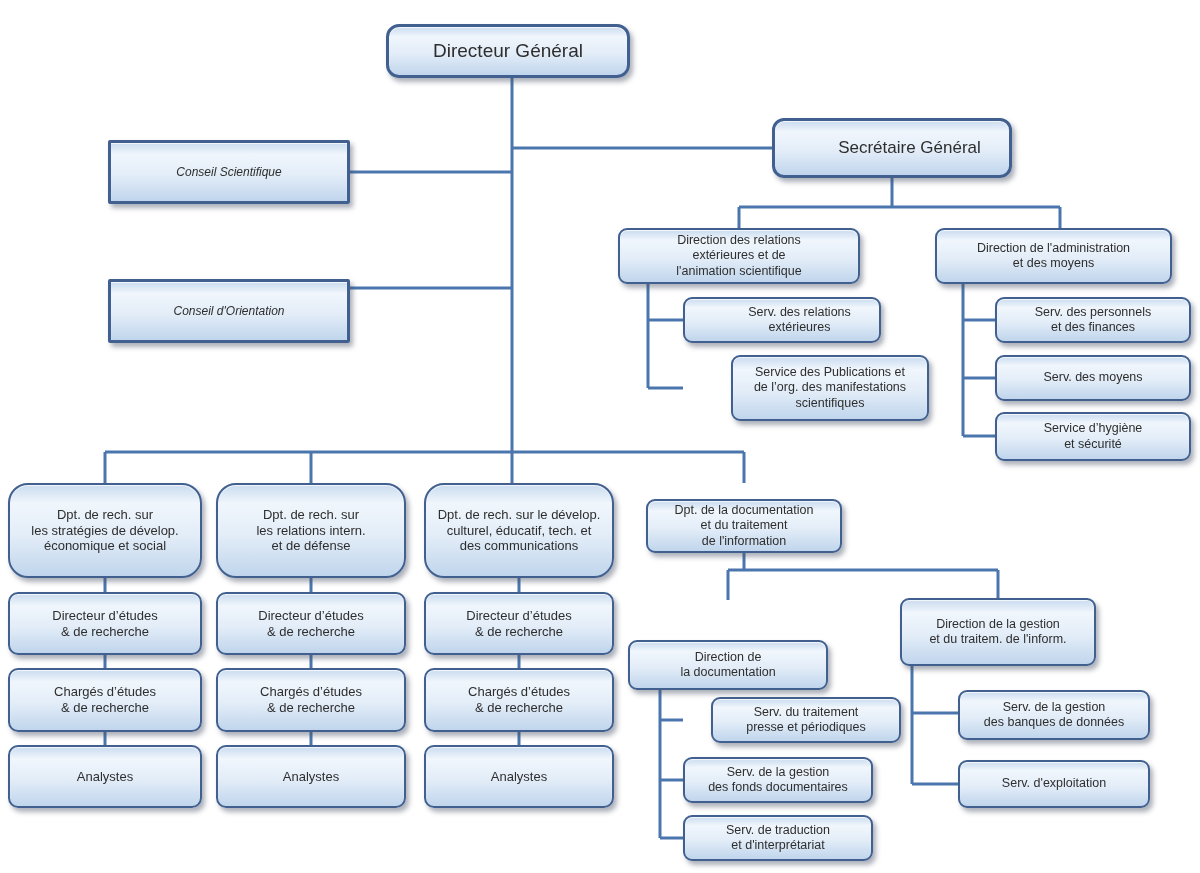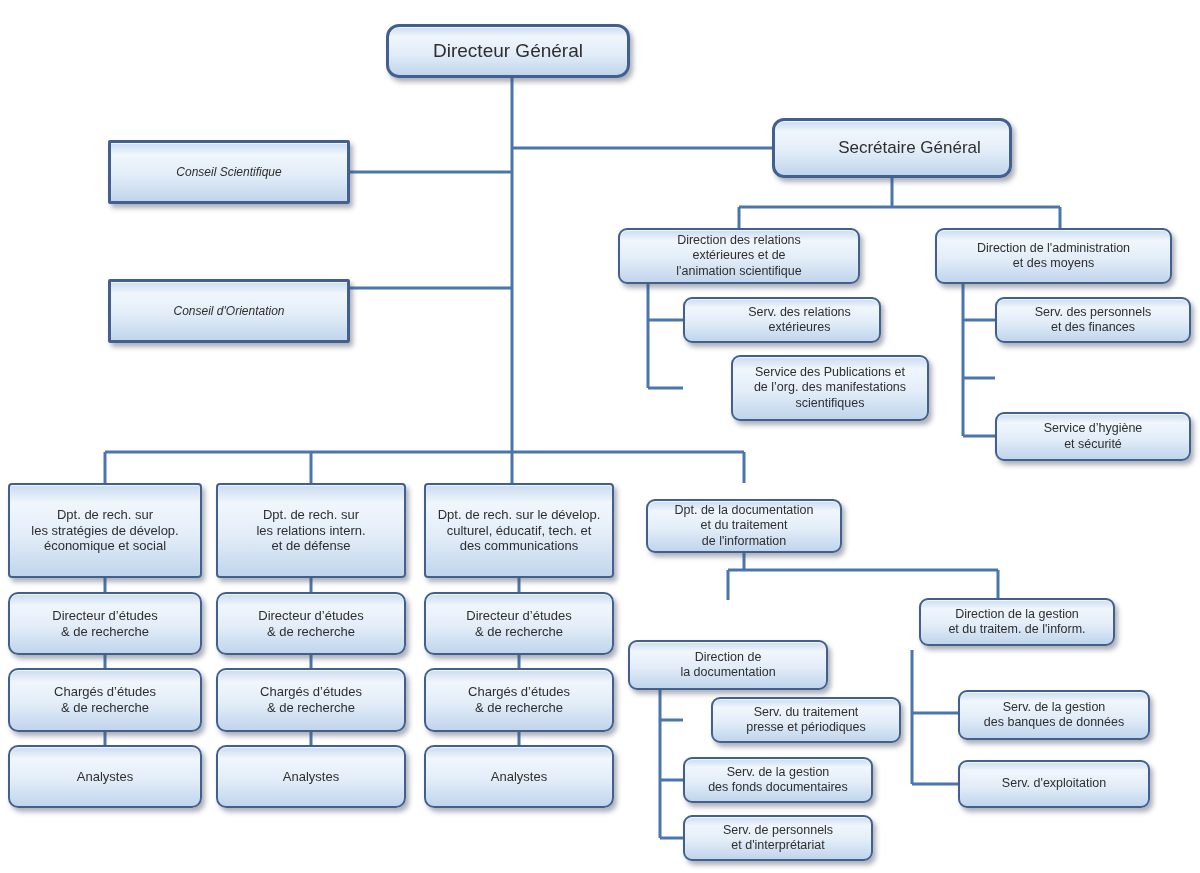--- a/index.html
+++ b/index.html
@@ -32,21 +32,21 @@
     background:linear-gradient(180deg,var(--fill-top) 0%,var(--fill-hi) 20%,var(--fill-mid) 55%,var(--fill-bottom) 100%);
     box-shadow:3px 4px 5px rgba(70,80,100,0.45), inset 0 1px 1px rgba(255,255,255,0.8);
     padding:2px 5px;
     line-height:1.22;
     font-size:12.5px;
   }
   .node .lbl{white-space:pre-line;}
   .lvl1{font-size:19px;border-radius:13px;border-width:3px;}
   .lvl1b{font-size:12px;border-radius:2px;border-width:3px;font-style:italic;}
   .lvl1c{font-size:17px;border-radius:12px;border-width:3px;padding-left:40px;}
-  .dept{font-size:13px;border-radius:4px;}
+  .dept{font-size:13px;border-radius:20px;}
   .chain{font-size:13px;border-radius:10px;}
 </style>
 </head>
 <body>
 
 <div class="canvas">
 
   <svg class="wires" viewBox="0 0 1200 873" aria-hidden="true">
     <path d="M512 70 V483"></path>
     <path d="M350 172 H512"></path>
@@ -100,20 +100,23 @@
   <div class="node" style="left:935px;top:228px;width:237px;height:56px;">
     <span class="lbl">Direction de l'administration
 et des moyens</span>
   </div>
 
   <div class="node" style="left:995px;top:297px;width:196px;height:46px;">
     <span class="lbl">Serv. des personnels
 et des finances</span>
   </div>
 
+  <div class="node" style="left:995px;top:355px;width:196px;height:46px;">
+    <span class="lbl">Serv. des moyens</span>
+  </div>
 
   <div class="node" style="left:995px;top:412px;width:196px;height:49px;">
     <span class="lbl">Service d’hygiène
 et sécurité</span>
   </div>
 
   <div class="node dept" style="left:8px;top:483px;width:194px;height:95px;">
     <span class="lbl">Dpt. de rech. sur
 les stratégies de dévelop.
 économique et social</span>
@@ -171,37 +174,37 @@
   </div>
   <div class="node chain" style="left:424px;top:745px;width:190px;height:63px;">
     <span class="lbl">Analystes</span>
   </div>
 
   <div class="node" style="left:628px;top:600px;width:200px;height:50px;margin-top:40px;">
     <span class="lbl">Direction de
 la documentation</span>
   </div>
 
-  <div class="node" style="left:900px;top:598px;width:196px;height:48px;margin-left:19px;">
+  <div class="node" style="left:900px;top:598px;width:196px;height:68px;">
     <span class="lbl">Direction de la gestion
 et du traitem. de l'inform.</span>
   </div>
 
   <div class="node" style="left:683px;top:697px;width:190px;height:46px;margin-left:28px;">
     <span class="lbl">Serv. du traitement
 presse et périodiques</span>
   </div>
 
   <div class="node" style="left:683px;top:757px;width:190px;height:46px;">
     <span class="lbl">Serv. de la gestion
 des fonds documentaires</span>
   </div>
 
   <div class="node" style="left:683px;top:815px;width:190px;height:46px;">
-    <span class="lbl">Serv. de personnels
+    <span class="lbl">Serv. de traduction
 et d'interprétariat</span>
   </div>
 
   <div class="node" style="left:958px;top:690px;width:192px;height:50px;">
     <span class="lbl">Serv. de la gestion
 des banques de données</span>
   </div>
 
   <div class="node" style="left:958px;top:760px;width:192px;height:48px;">
     <span class="lbl">Serv. d'exploitation</span>

